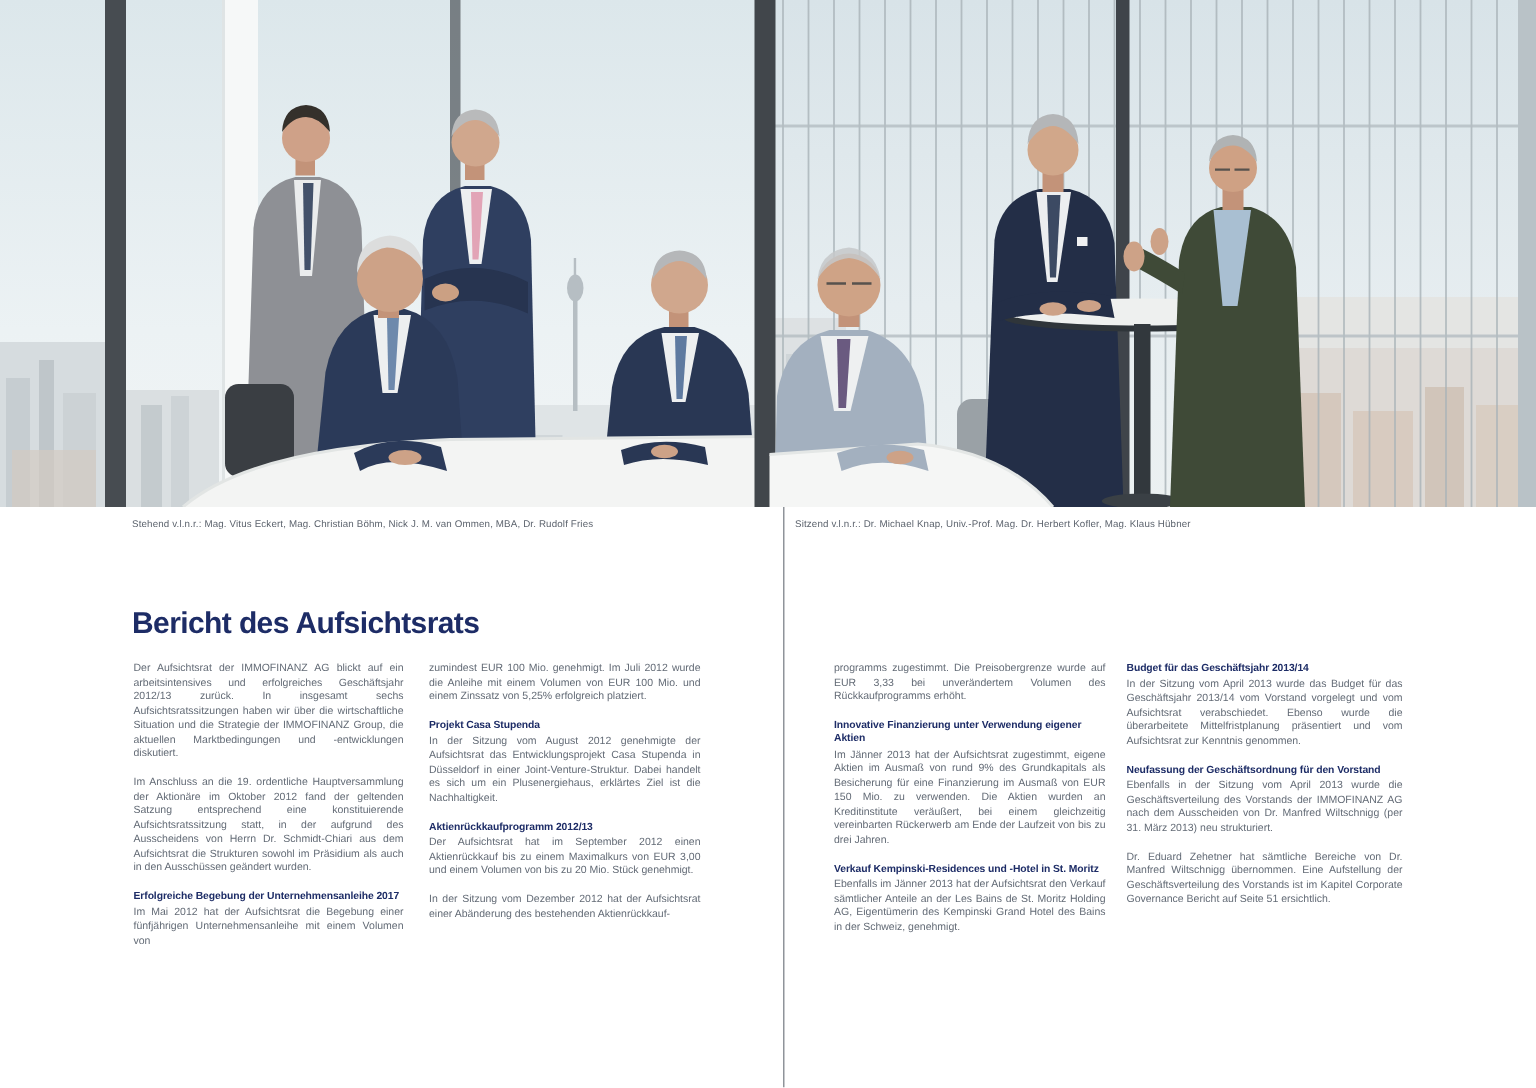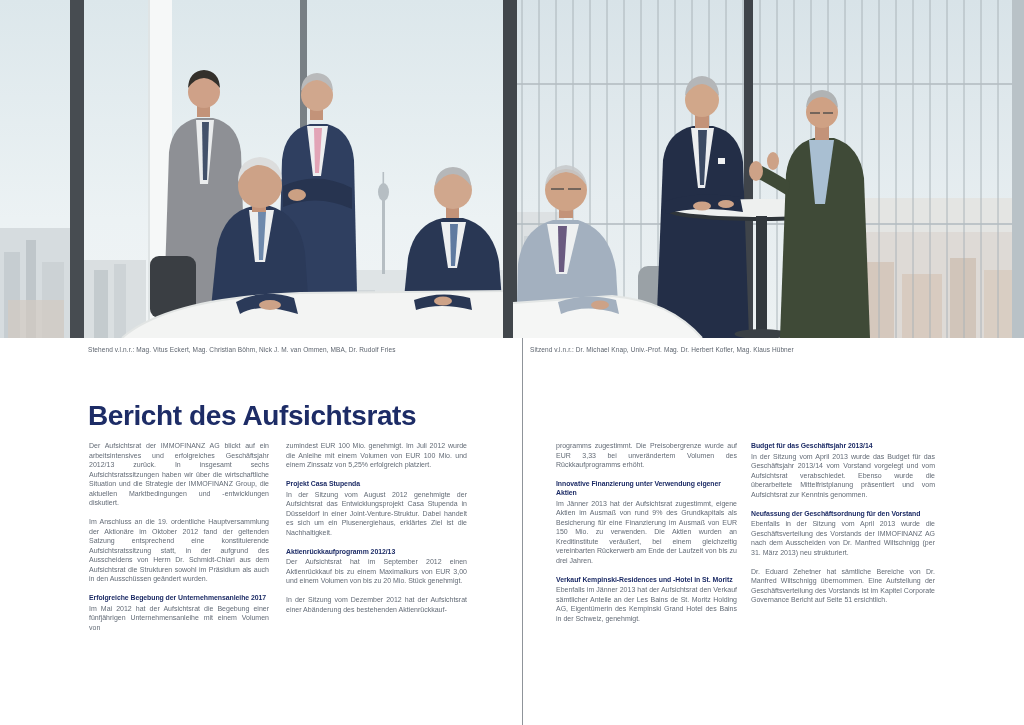--- a/index.html
+++ b/index.html
@@ -4,21 +4,21 @@
 <style>
   html,body{margin:0;padding:0;background:#ffffff;}
   body{width:1024px;height:725px;position:relative;overflow:hidden;
        font-family:"Liberation Sans","DejaVu Sans",sans-serif;}
   .photo-strip{position:absolute;left:0;top:0;width:1024px;height:338px;}
   .photo-strip svg{display:block;}
   .caption{position:absolute;top:346px;font-size:6.5px;line-height:8px;color:#5d646e;letter-spacing:0.1px;}
   .caption.left{left:88px;}
   .caption.right{left:530px;}
   .page-divider{position:absolute;left:522px;top:338px;width:1px;height:387px;background:#8f949a;}
-  .title{position:absolute;left:88px;top:401px;margin:0;font-size:28px;line-height:30px;
+  .title{position:absolute;left:88px;top:401px;margin:0;font-size:20px;line-height:30px;
          font-weight:700;color:#1d2c66;letter-spacing:-0.4px;}
   .col{position:absolute;top:441px;font-size:7px;line-height:9.5px;color:#636b76;
        text-align:justify;hyphens:auto;}
   .col1{left:89px;width:180px;}
   .col2{left:286px;width:181px;}
   .col3{left:556px;width:181px;}
   .col4{left:751px;width:184px;}
   .col p{margin:0 0 9.5px 0;}
   .subhead{margin:0 0 1.5px 0;font-size:6.9px;line-height:9px;font-weight:700;color:#1d2c66;
            text-align:left;letter-spacing:-0.05px;}

